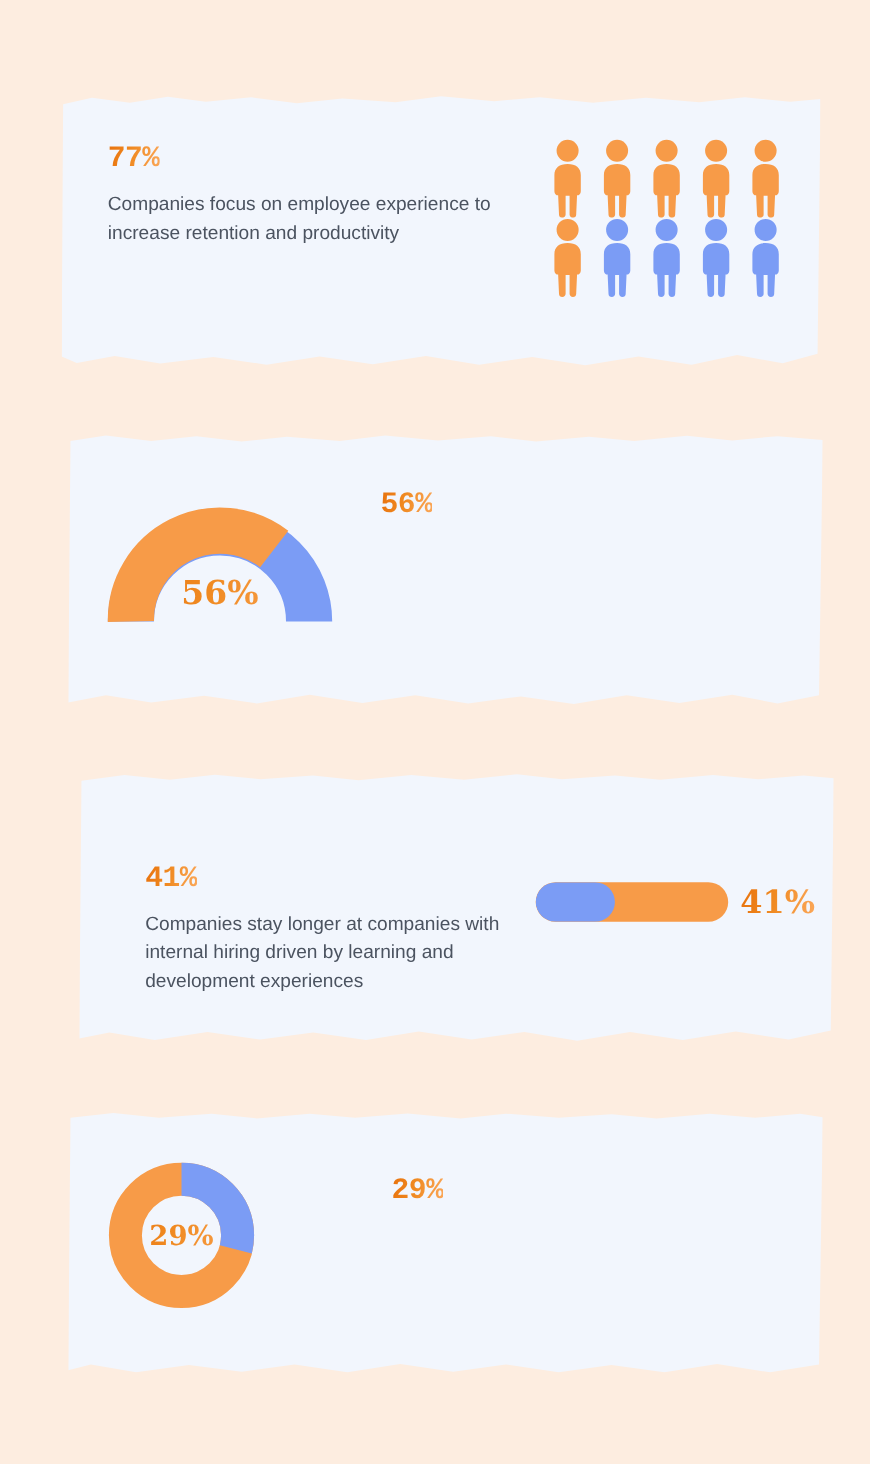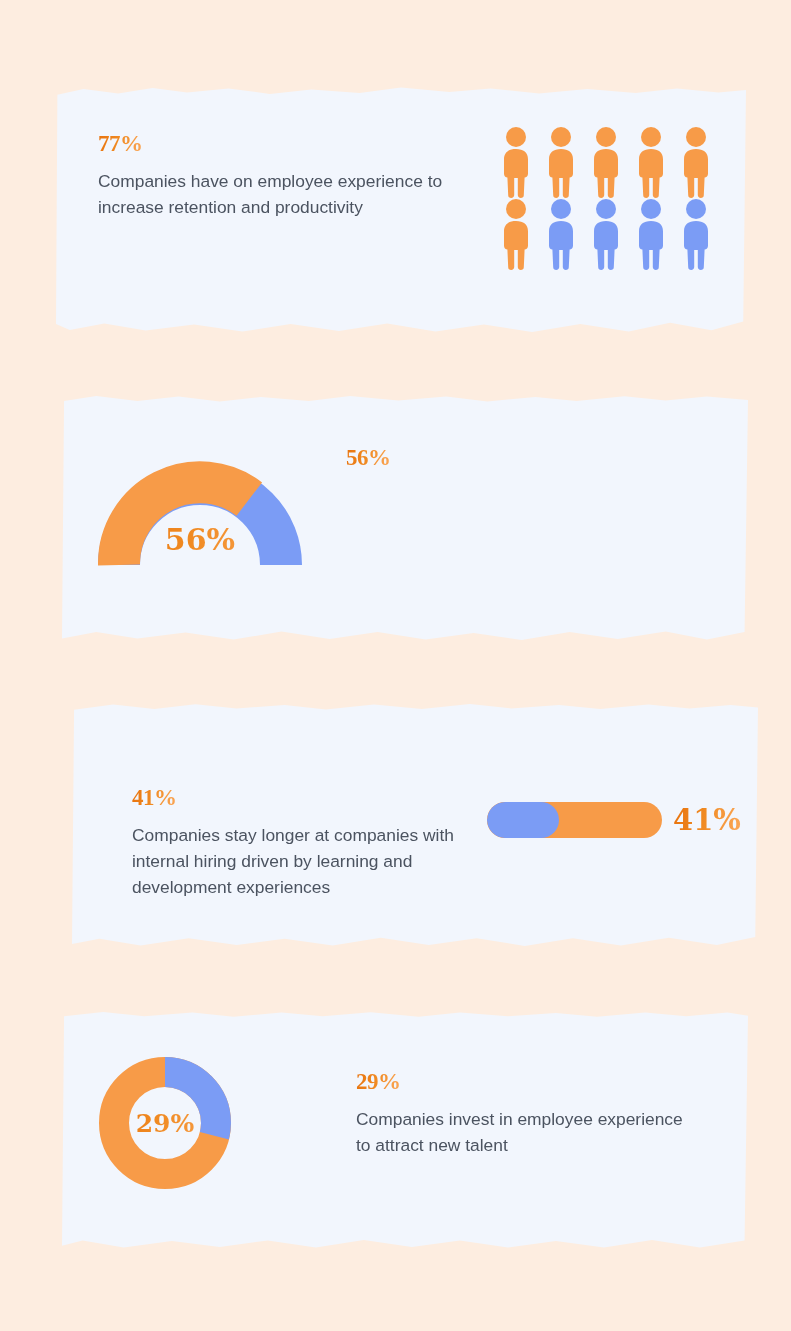--- a/index.html
+++ b/index.html
@@ -33,23 +33,23 @@
     inset: 0;
   }
 
   .card-1 { left: 56px;  top: 86px;  width: 690px; height: 248px; }
   .card-2 { left: 62px;  top: 394px; width: 686px; height: 248px; }
   .card-3 { left: 72px;  top: 702px; width: 686px; height: 246px; }
   .card-4 { left: 62px;  top: 1010px;width: 686px; height: 240px; }
 
   
   .stat-number {
-    font-family: Liberation Serif, serif;
+    font-family: Liberation Mono, monospace;
     font-weight: bold;
-    font-size: 23px;
+    font-size: 27px;
     letter-spacing: -0.5px;
     background: linear-gradient(100deg, #E8720C 0%, #F08A22 45%, #FBA85A 100%);
     -webkit-background-clip: text;
     background-clip: text;
     color: transparent;
     -webkit-text-fill-color: transparent;
     line-height: 1;
     margin: 0 0 13px 0;
     display: inline-block;
   }
@@ -173,21 +173,21 @@
 </head>
 <body>
 
 <div class="page">
 
   <div class="card card-1" style="clip-path: polygon(0.2% 3.5%, 4% 1.2%, 9% 3.0%, 14% 0.8%, 19% 2.6%, 25% 1.0%, 31% 3.2%, 37% 1.4%, 44% 2.8%, 50% 0.6%, 57% 2.4%, 63% 1.0%, 70% 3.0%, 77% 1.2%, 84% 2.8%, 90% 1.0%, 96% 2.6%, 100% 1.6%, 99.6% 95%, 95% 98.5%, 89% 95.5%, 83% 99%, 76% 96%, 69% 99.2%, 62% 96.2%, 55% 99%, 48% 95.8%, 41% 98.8%, 34% 96%, 27% 99%, 20% 96.2%, 13% 98.6%, 7% 95.8%, 2% 98.4%, 0% 96%);">
     <div class="card-body">
 
       <div class="text-block t1">
         <div class="stat-number">77%</div>
-        <p class="stat-desc">Companies have on employee experience to increase retention and productivity</p>
+        <p class="stat-desc">Companies focus on employee experience to increase retention and productivity</p>
       </div>
 
       <div class="people-grid">
         <div class="person">
           <svg viewBox="0 0 40 72">
               <g fill="#F79B48">
                 <circle cx="20" cy="11" r="10"></circle>
                 <path d="M20 23c-7.5 0-12 3.4-12 10.2v14.6c0 2.4 1.5 3.8 3.4 3.8l.8 17.6c0 1.7 1.3 2.8 3 2.8s3-1.2 3-2.9V52h3.6v17.1c0 1.7 1.3 2.9 3 2.9s3-1.1 3-2.8l.8-17.6c1.9 0 3.4-1.4 3.4-3.8V33.2C32 26.4 27.5 23 20 23z"></path>
               </g>
             </svg>
@@ -311,19 +311,18 @@
       <div class="donut">
         <svg width="134" height="134" viewBox="0 0 134 134">
           <circle cx="67" cy="67" r="51" fill="none" stroke="#F79B48" stroke-width="30"></circle>
           <circle cx="67" cy="67" r="51" fill="none" stroke="#7B9CF5" stroke-width="30" stroke-dasharray="92.9 227.5" stroke-dashoffset="0" transform="rotate(-90 67 67)"></circle>
         </svg>
         <div class="donut-label">29%</div>
       </div>
 
       <div class="text-block t4">
         <div class="stat-number">29%</div>
-        <p class="stat-desc">Companies invest in employee experience to attract new talent</p>
       </div>
 
     </div>
   </div>
 
 </div>
 
 </body></html>

